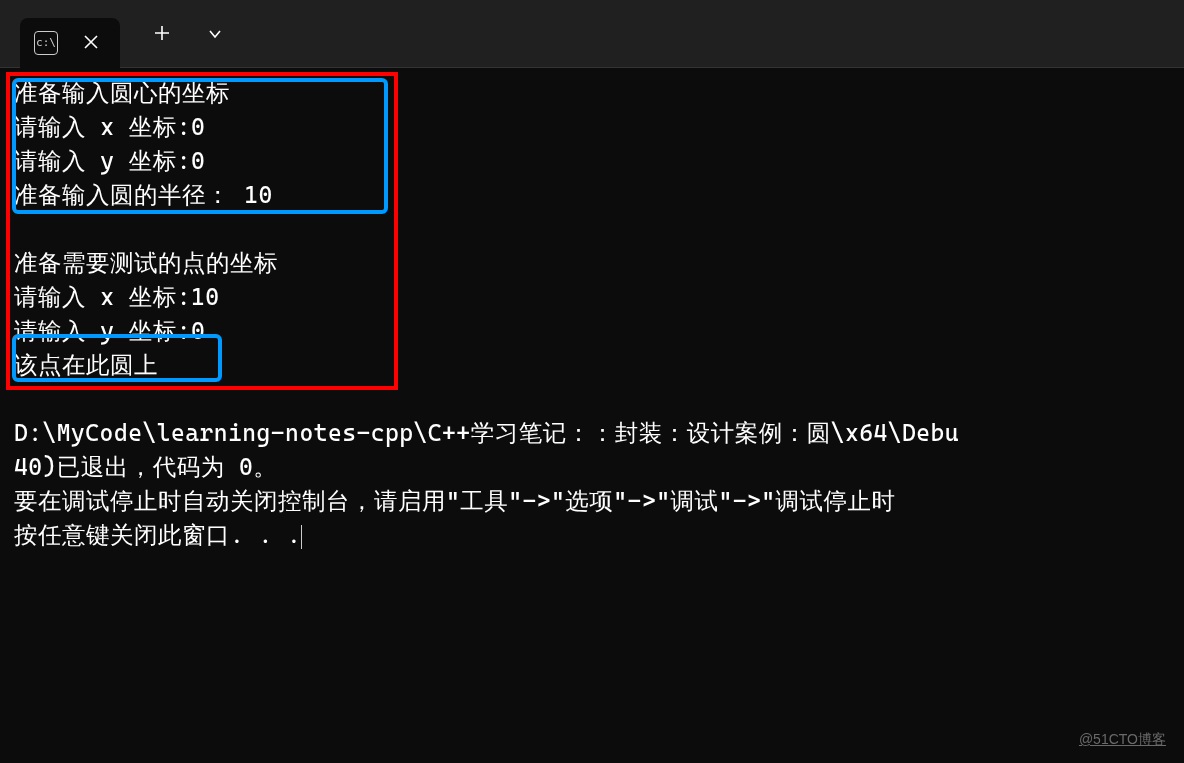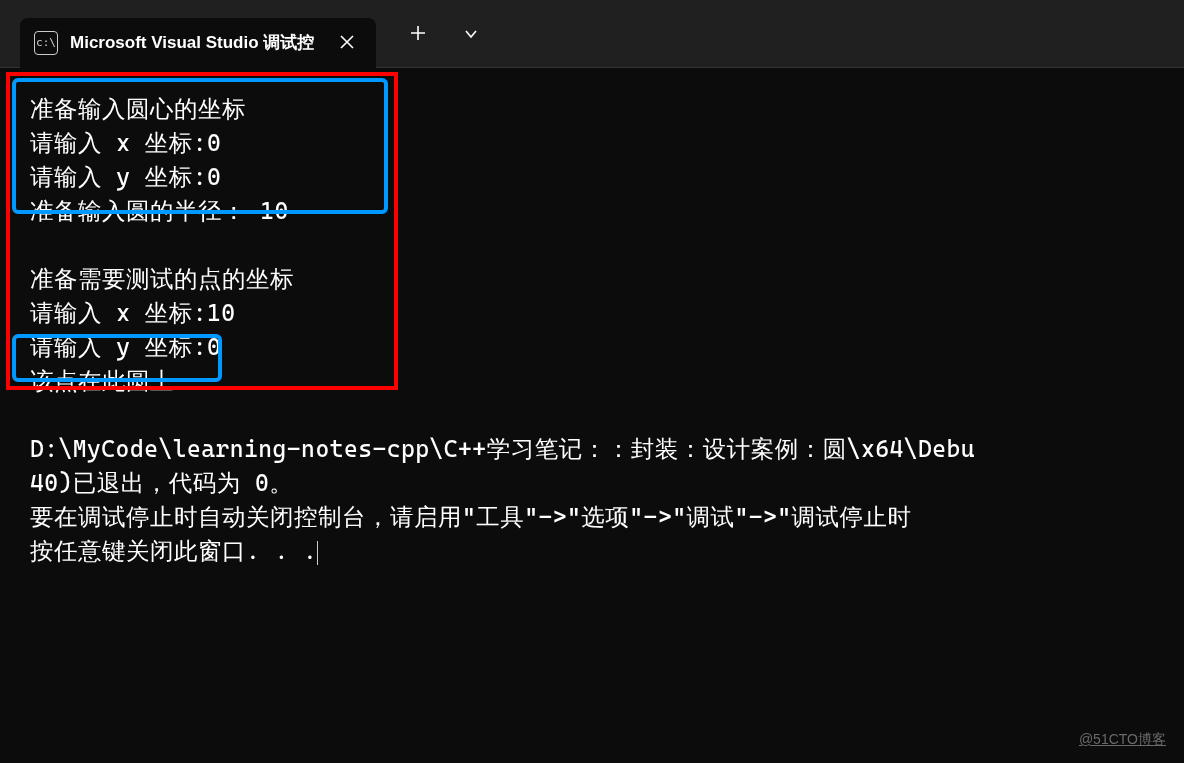--- a/index.html
+++ b/index.html
@@ -69,21 +69,21 @@
       gap: 10px;
     }
     .toolbar-btn {
       color: #fff;
       font-size: 22px;
       padding: 6px 14px;
       cursor: pointer;
       font-family: "Segoe UI", sans-serif;
     }
     .terminal {
-      padding: 16px;
+      padding: 0;
       position: relative;
     }
     .console-text {
       color: #ffffff;
       font-size: 23.5px;
       line-height: 34px;
       white-space: pre;
       font-family: "NSimSun", "SimSun", "Cascadia Mono", Consolas, monospace;
       padding: 8px 14px 0 14px;
       letter-spacing: 0.5px;
@@ -117,21 +117,20 @@
     }
   </style>
 </head>
 <body>
 
 <div class="window-chrome">
   <div class="tab">
     <div class="tab-icon">
       <span>c:\</span>
     </div>
-    <div class="tab-title">Microsoft Visual Studio 调试控</div>
     <div class="tab-close">
       <svg width="14" height="14" viewBox="0 0 14 14">
           <path d="M1 1 L13 13 M13 1 L1 13" stroke="#fff" stroke-width="1.6" fill="none"></path>
         </svg>
     </div>
   </div>
   <div class="toolbar-buttons">
     <div class="toolbar-btn">
       <svg width="16" height="16" viewBox="0 0 16 16">
           <path d="M8 1 V15 M1 8 H15" stroke="#fff" stroke-width="1.6" fill="none"></path>

